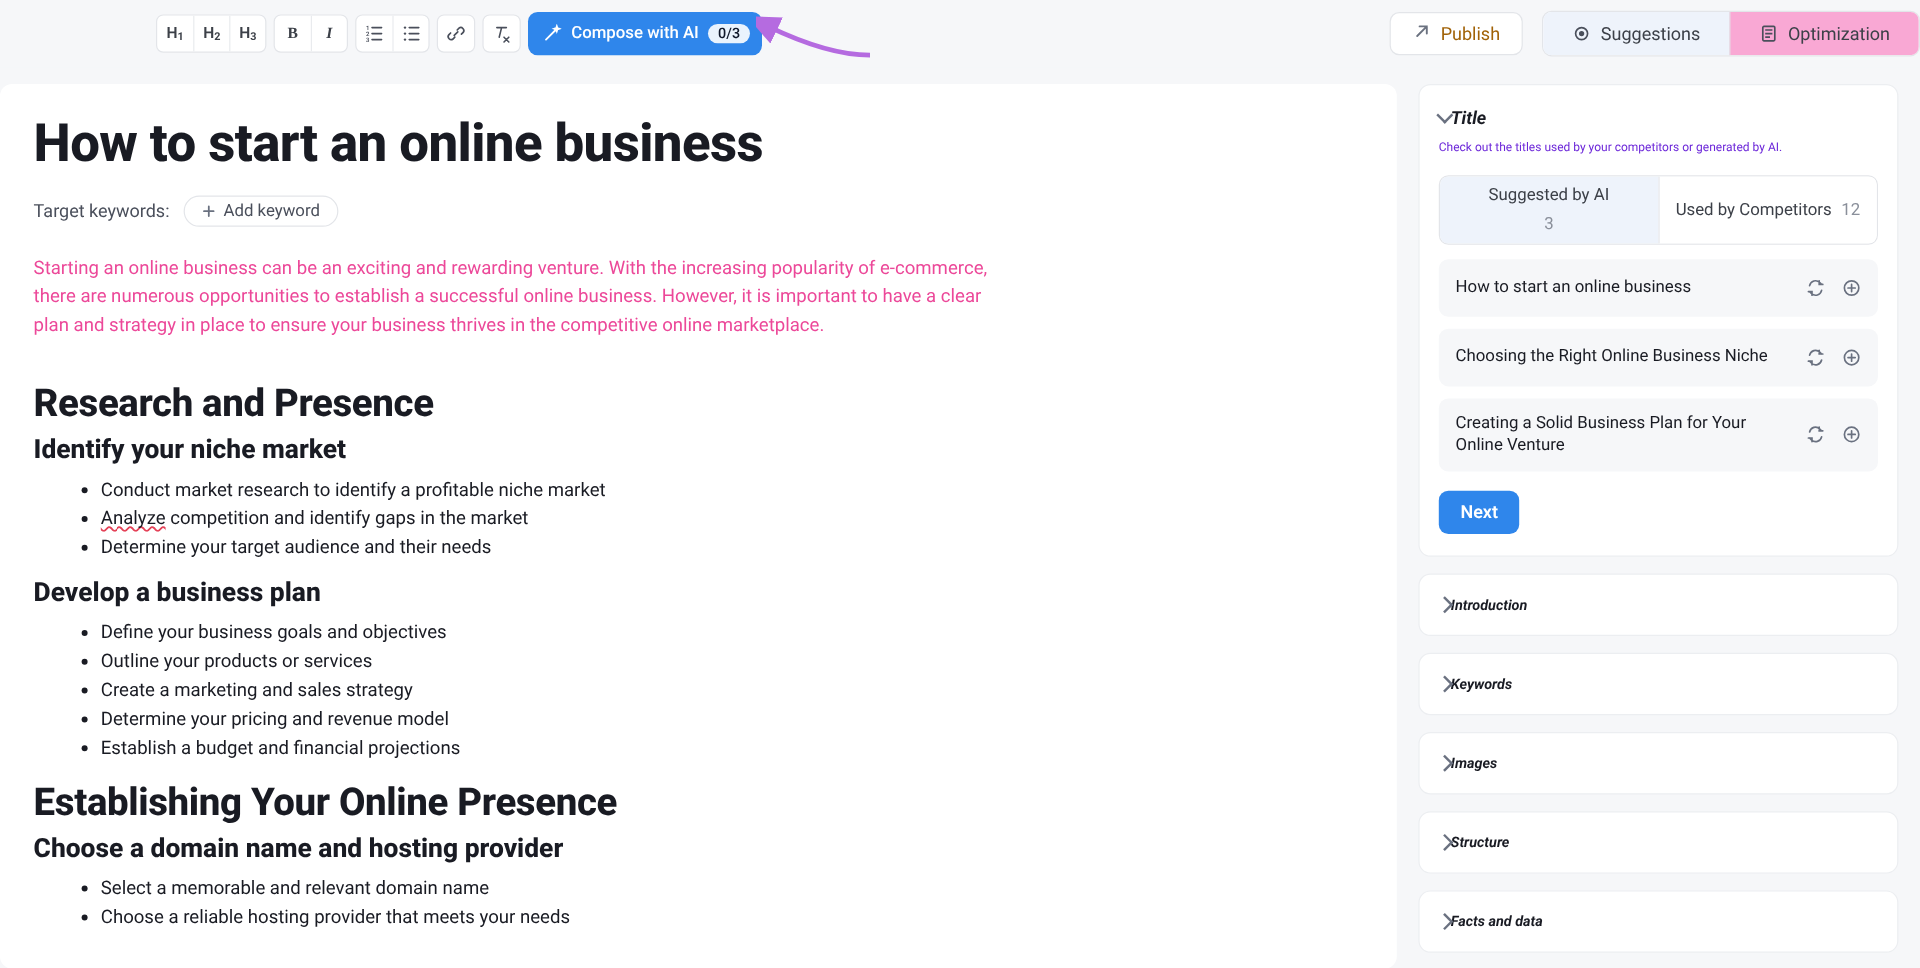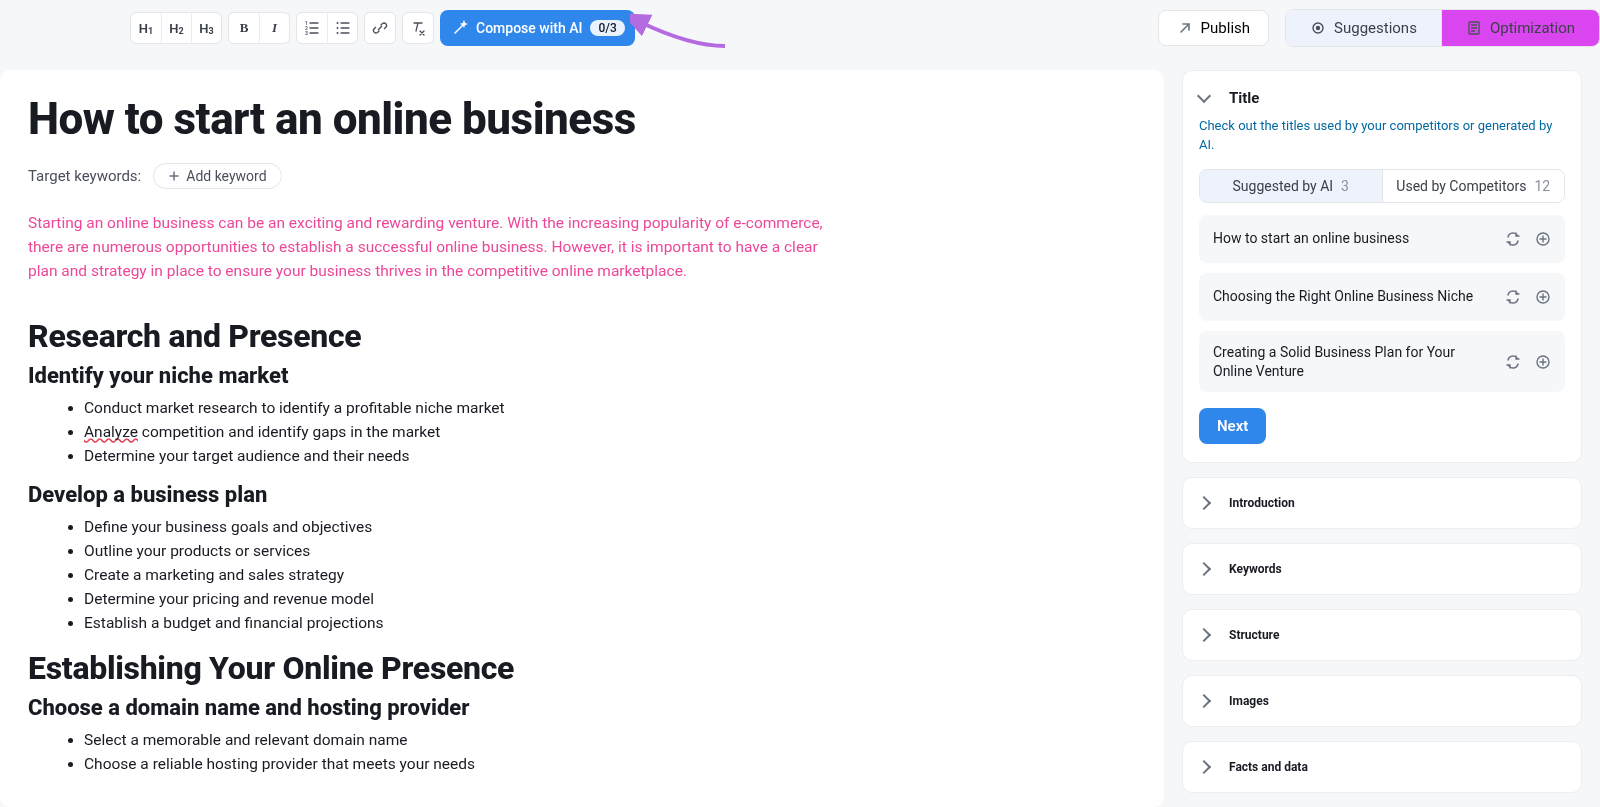--- a/index.html
+++ b/index.html
@@ -77,47 +77,47 @@
 
 .toolbar-right {
   position: absolute;
   right: 0;
   display: flex;
   align-items: center;
   gap: 16px;
 }
 .publish-btn {
   display: flex;
-  align-items: flex-end;
+  align-items: flex-start;
   gap: 8px;
   background: #fff;
   border: 1px solid #e3e5e9;
   border-radius: 8px;
   padding: 8px 18px;
   font-size: 15px;
-  color: #000000;
+  color: #a16207;
   cursor: pointer;
   margin-left: 16px;
 }
 .seg-group {
   display: flex;
   border: 1px solid #e3e5e9;
   border-radius: 8px;
   overflow: hidden;
   background: #fff;
 }
 .seg-btn {
   display: flex;
   align-items: center;
   gap: 8px;
   padding: 9px 24px;
   font-size: 15px;
   color: #3c4048;
   cursor: pointer;
-  background: #d946ef;
+  background: #f9a8d4;
 }
 .seg-btn.active { background: #eef3fb; }
 .seg-btn + .seg-btn { border-left: 1px solid #e3e5e9; }
 
 
 .arrow {
   position: absolute;
   left: 630px;
   top: 12px;
   pointer-events: none;
@@ -192,34 +192,35 @@
 
 .card {
   background: #fff;
   border-radius: 10px;
   border: 1px solid #eceef1;
 }
 .title-card { padding: 18px 16px; }
 .card-header {
   display: flex;
   align-items: center;
-  gap: 20px;
+  gap: 0;
   cursor: pointer;
   font-size: 15px;
   font-weight: 700;
+  font-style: italic;
 }
 .chev {
   display: inline-block;
   width: 10px; height: 10px;
   border-right: 2px solid #6a7180;
   border-bottom: 2px solid #6a7180;
 }
 .chev-down { transform: rotate(45deg); margin-top: -4px; }
 .chev-right { transform: rotate(-45deg); }
-.card-sub { font-size: 13px; color: #0369a1; margin: 10px 0 14px 0; line-height: 1.45; }
+.card-sub { font-size: 10px; color: #6d28d9; margin: 10px 0 14px 0; line-height: 1.45; }
 
 .pill-tabs {
   display: flex;
   border: 1px solid #e3e5e9;
   border-radius: 8px;
   overflow: hidden;
   margin-bottom: 12px;
 }
 .pill-tab {
   flex: 1;
@@ -227,21 +228,21 @@
   gap: 8px;
   align-items: center;
   justify-content: center;
   padding: 8px 8px;
   font-size: 14px;
   color: #3c4048;
   cursor: pointer;
   background: #fff;
 }
 .pill-tab .count { color: #8a8f9a; }
-.pill-tab.active { background: #eef3fb; }
+.pill-tab.active { background: #eef3fb; flex-direction: column; }
 .pill-tab + .pill-tab { border-left: 1px solid #e3e5e9; }
 
 .sugg-item {
   display: flex;
   align-items: center;
   justify-content: space-between;
   gap: 8px;
   background: #f6f7f9;
   border-radius: 8px;
   padding: 12px 10px 12px 14px;
@@ -493,27 +494,27 @@
     </div>
     <div class="card collapsed-card">
       <div class="card-header">
         <span class="chev chev-right"></span>
         <span>Keywords</span>
       </div>
     </div>
     <div class="card collapsed-card">
       <div class="card-header">
         <span class="chev chev-right"></span>
-        <span>Structure</span>
+        <span>Images</span>
       </div>
     </div>
     <div class="card collapsed-card">
       <div class="card-header">
         <span class="chev chev-right"></span>
-        <span>Images</span>
+        <span>Structure</span>
       </div>
     </div>
     <div class="card collapsed-card">
       <div class="card-header">
         <span class="chev chev-right"></span>
         <span>Facts and data</span>
       </div>
     </div>
   </div>
 </div>

